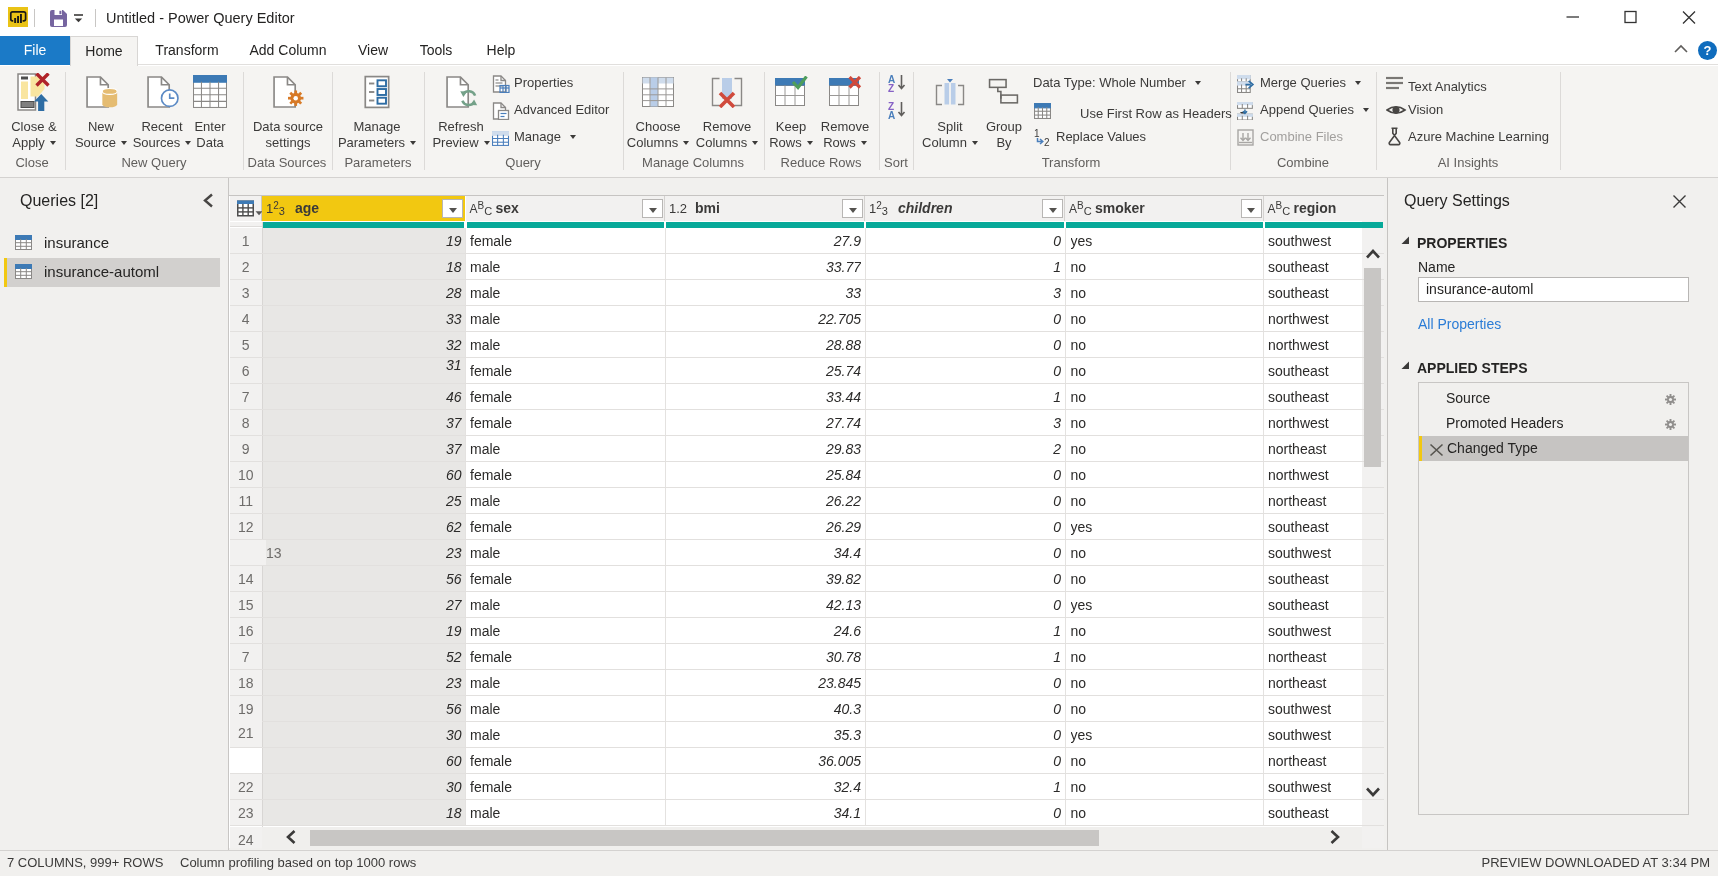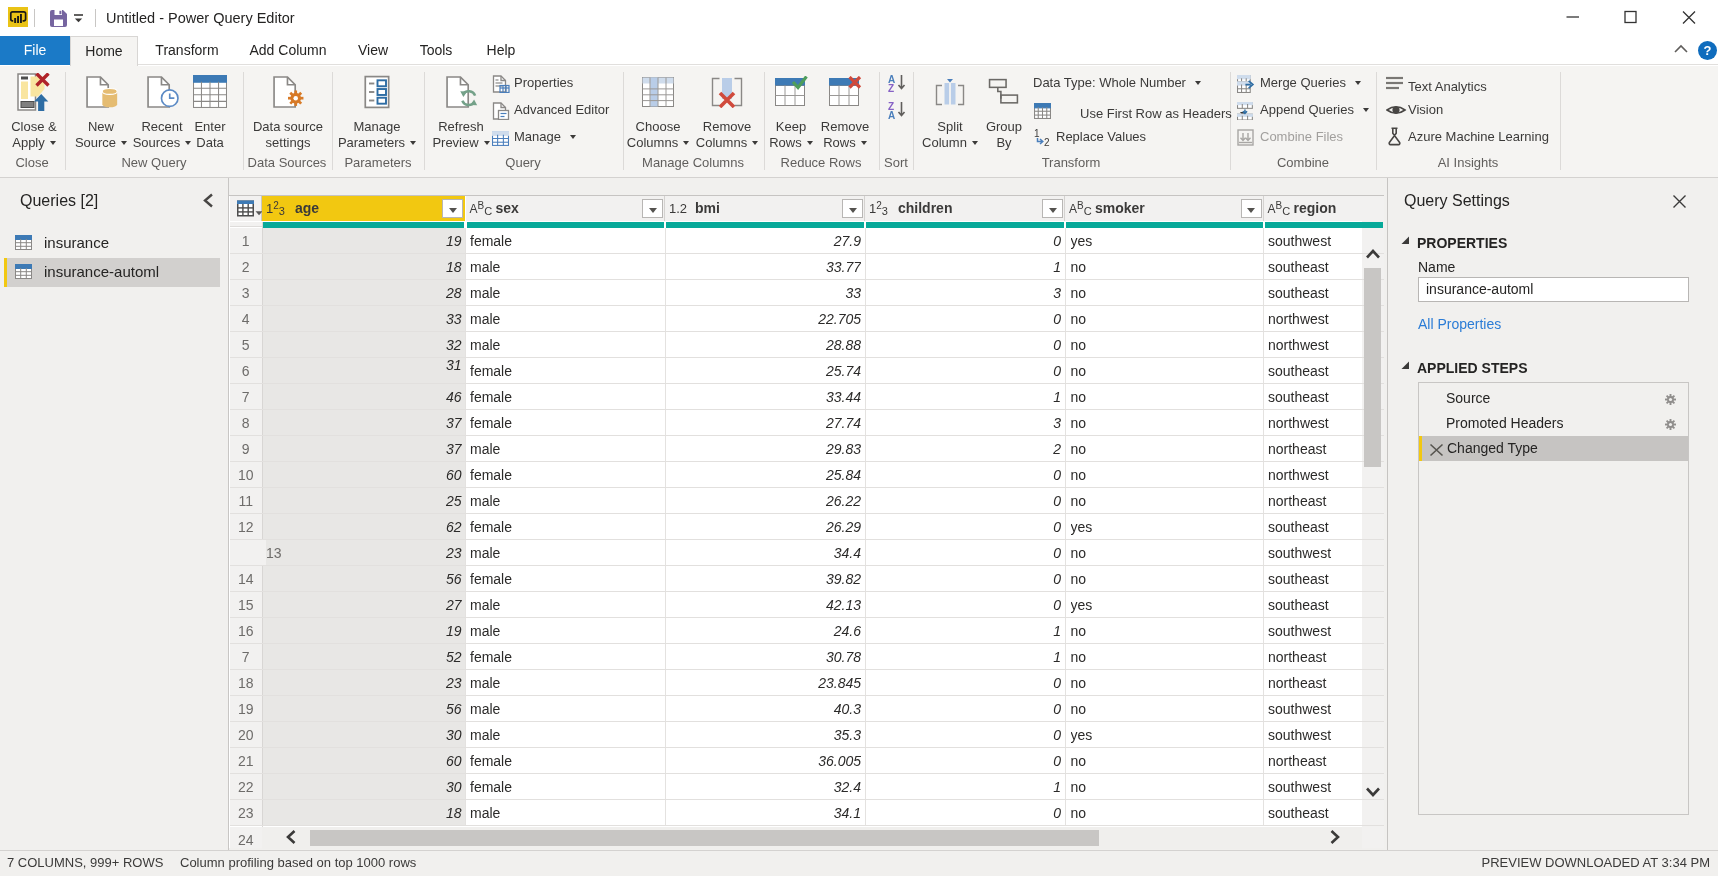--- a/index.html
+++ b/index.html
@@ -399,21 +399,21 @@
     <span class="hname" style="left:30px;">sex</span>
     <div class="hdrop" style="left:176.5px;"><i></i></div>
   </div>
 <div class="hcell" style="left:665px;width:200px;">
     <span style="position:absolute;left:4px;top:4px;color:#3b3a39;"><span style="font-size:13px;">1.2</span></span>
     <span class="hname" style="left:30px;">bmi</span>
     <div class="hdrop" style="left:177px;"><i></i></div>
   </div>
 <div class="hcell" style="left:865px;width:200px;">
     <span style="position:absolute;left:4px;top:4px;color:#3b3a39;"><span style="font-size:13px;">1</span><span style="font-size:10px;vertical-align:4px;">2</span><span style="font-size:11px;vertical-align:-2px;">3</span></span>
-    <span class="hname" style="left:33px;">children</span>
+    <span class="hname" style="left:33px;font-style:italic;">children</span>
     <div class="hdrop" style="left:177px;"><i></i></div>
   </div>
 <div class="hcell" style="left:1065px;width:198.5px;">
     <span style="position:absolute;left:4px;top:4px;color:#3b3a39;"><span style="font-size:12px;">A</span><span style="font-size:10px;vertical-align:4px;">B</span><span style="font-size:11px;vertical-align:-2px;">C</span></span>
     <span class="hname" style="left:30px;">smoker</span>
     <div class="hdrop" style="left:175.5px;"><i></i></div>
   </div>
 <div class="hcell" style="left:1263.5px;width:120.5px;border-right:none;">
     <span style="position:absolute;left:4px;top:4px;color:#3b3a39;"><span style="font-size:12px;">A</span><span style="font-size:10px;vertical-align:4px;">B</span><span style="font-size:11px;vertical-align:-2px;">C</span></span>
     <span class="hname" style="left:30px;">region</span>
@@ -585,21 +585,21 @@
 <div class="cell" style="left:1268px;top:696.0px;width:94px;">southwest</div>
 <div class="rowline" style="top:721.0px;"></div>
 <div class="rn" style="top:722.0px;height:25.0px;">20</div>
 <div class="cell num" style="left:262px;top:722.0px;width:199.5px;">30</div>
 <div class="cell" style="left:470px;top:722.0px;width:190px;">male</div>
 <div class="cell num" style="left:665px;top:722.0px;width:196px;">35.3</div>
 <div class="cell num" style="left:865px;top:722.0px;width:196px;">0</div>
 <div class="cell" style="left:1070.5px;top:722.0px;width:188px;">yes</div>
 <div class="cell" style="left:1268px;top:722.0px;width:94px;">southwest</div>
 <div class="rowline" style="top:747.0px;"></div>
-<div class="rn" style="top:748.0px;height:25.0px;">21</div>
+<div class="rn" style="top:720px;height:25.0px;">21</div>
 <div class="cell num" style="left:262px;top:748.0px;width:199.5px;">60</div>
 <div class="cell" style="left:470px;top:748.0px;width:190px;">female</div>
 <div class="cell num" style="left:665px;top:748.0px;width:196px;">36.005</div>
 <div class="cell num" style="left:865px;top:748.0px;width:196px;">0</div>
 <div class="cell" style="left:1070.5px;top:748.0px;width:188px;">no</div>
 <div class="cell" style="left:1268px;top:748.0px;width:94px;">northeast</div>
 <div class="rowline" style="top:773.0px;"></div>
 <div class="rn" style="top:774.0px;height:25.0px;">22</div>
 <div class="cell num" style="left:262px;top:774.0px;width:199.5px;">30</div>
 <div class="cell" style="left:470px;top:774.0px;width:190px;">female</div>

